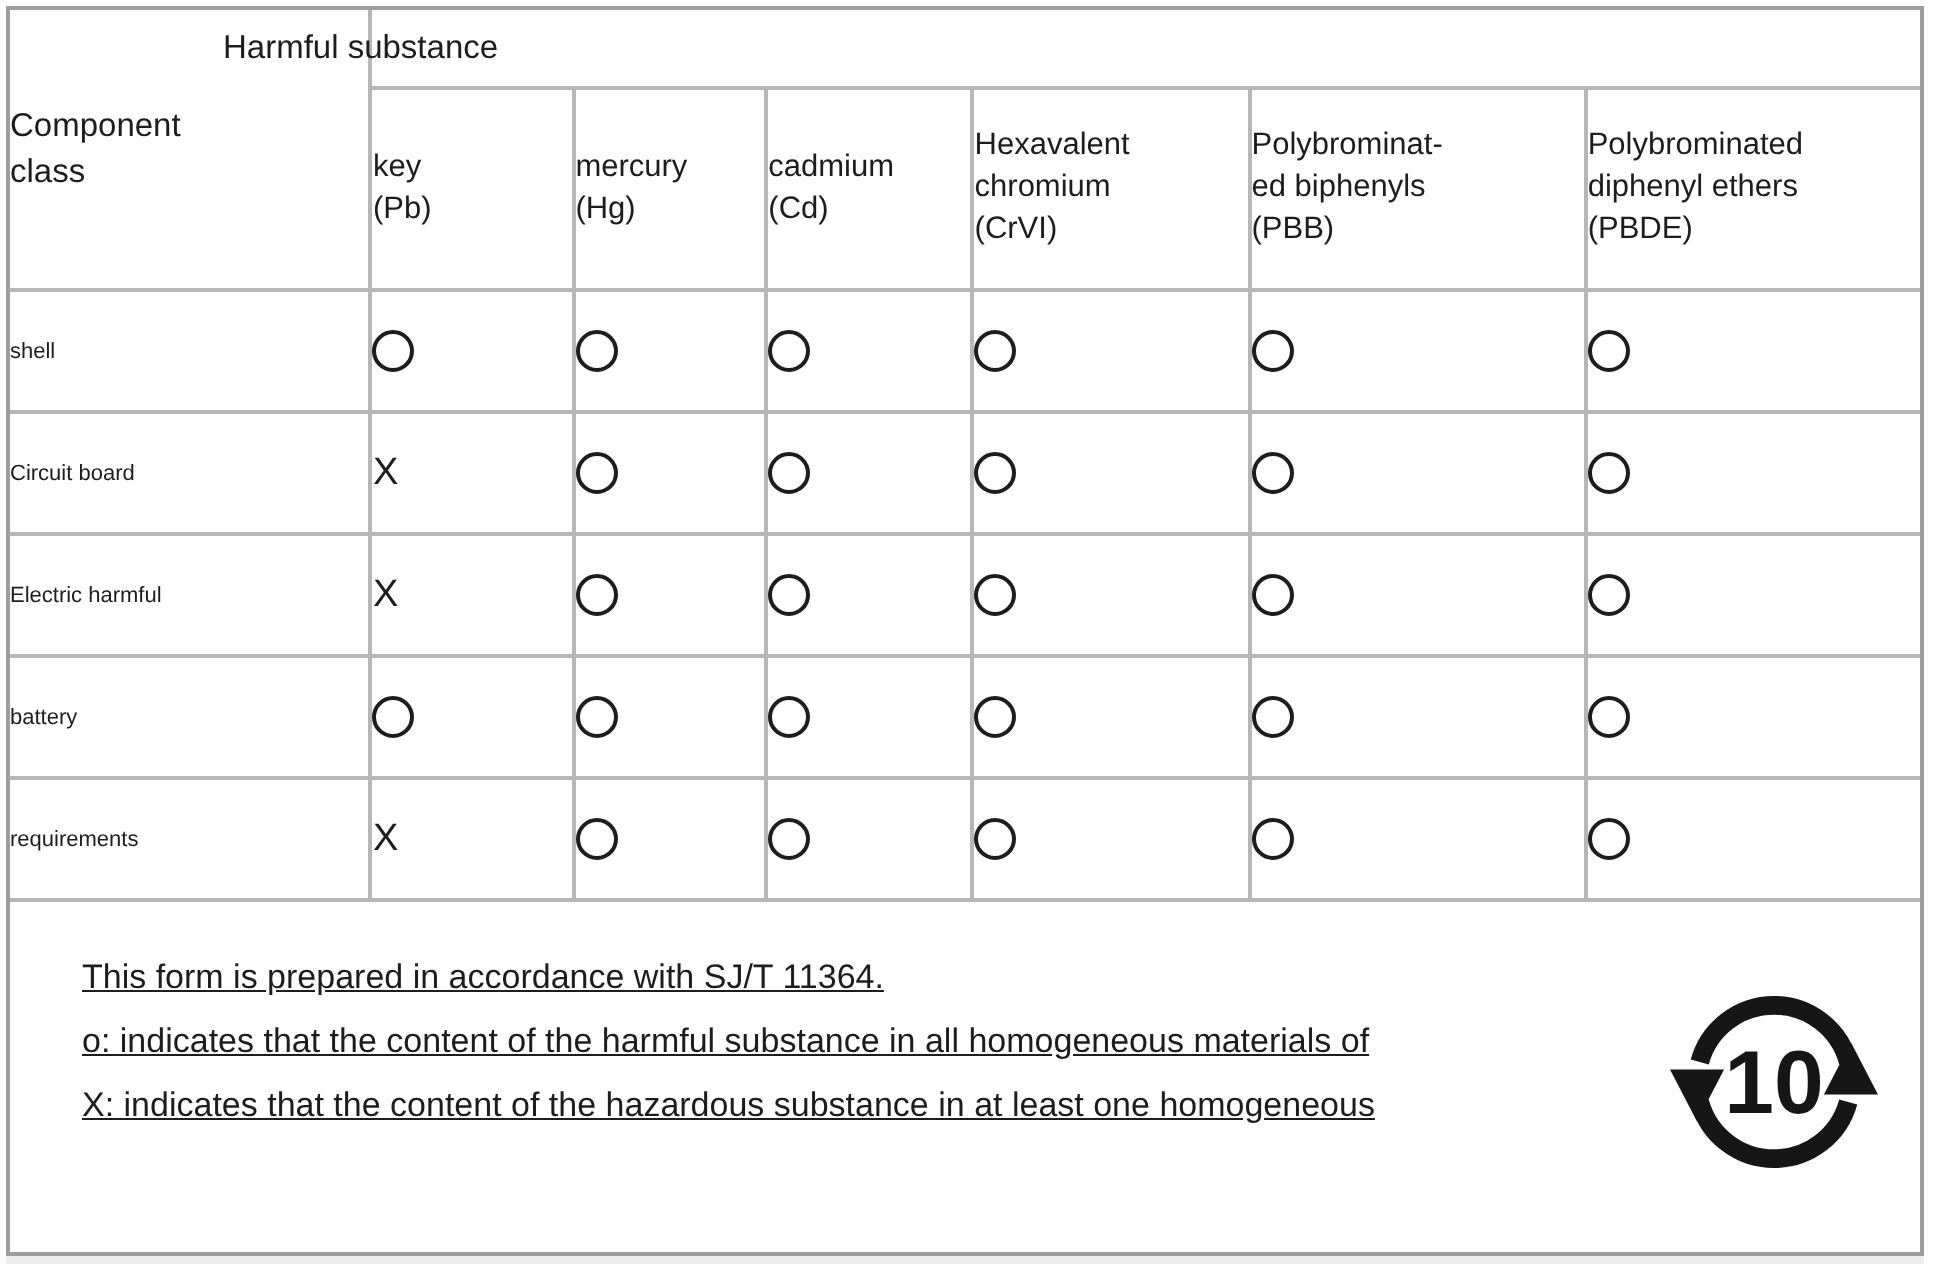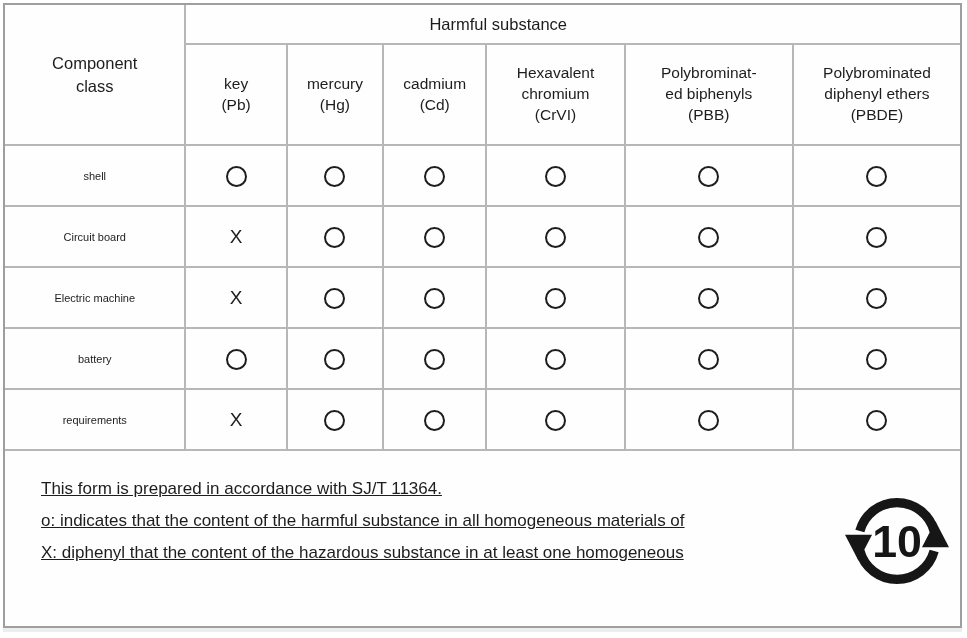--- a/index.html
+++ b/index.html
@@ -11,21 +11,21 @@
   .sheet{
     position:absolute;left:3px;top:3px;width:955px;height:621px;
     border:2px solid #9e9e9e;background:#fefefe;
     box-shadow:0 4px 0 rgba(0,0,0,0.07);
   }
   table.grid{
     width:100%;border-collapse:collapse;table-layout:fixed;
   }
   table.grid th,table.grid td{
     border:2px solid #b7b7b7;
-    text-align:center;vertical-align:middle;
+    text-align:left;vertical-align:middle;
     font-weight:400;padding:0;
   }
   
   table.grid tr th:first-child,table.grid tr td:first-child{border-left:none;}
   table.grid tr th:last-child,table.grid tr td:last-child{border-right:none;}
   table.grid tr:first-child th{border-top:none;}
 
   .r-top th{height:38px;font-size:16.5px;}
   .hs-head span{display:inline-block;transform:translateX(-75px);}
   .r-sub th{height:99px;font-size:15.5px;line-height:1.32;padding-bottom:18px;vertical-align:middle;}
@@ -43,21 +43,21 @@
   td.mark.xmark{font-size:19px;letter-spacing:0;}
 
   .notes{
     position:relative;
     height:176px;
     padding:25px 150px 0 36px;
     font-size:17px;line-height:25px;
   }
   .notes p{margin:0 0 7px 0;text-decoration:underline;}
   .logo{
-    position:absolute;right:8px;top:38px;width:110px;height:104px;
+    position:absolute;right:18px;top:38px;width:110px;height:104px;
   }
   .logo svg{width:100%;height:100%;}
 </style>
 </head>
 <body>
 
 <div class="sheet">
 
   <table class="grid">
     <colgroup>
@@ -124,21 +124,21 @@
       <tr class="r-data">
         <td class="comp">Circuit board</td>
         <td class="mark xmark">X</td>
         <td class="mark"><span class="ring"></span></td>
         <td class="mark"><span class="ring"></span></td>
         <td class="mark"><span class="ring"></span></td>
         <td class="mark"><span class="ring"></span></td>
         <td class="mark"><span class="ring"></span></td>
       </tr>
       <tr class="r-data">
-        <td class="comp">Electric machine</td>
+        <td class="comp">Electric harmful</td>
         <td class="mark xmark">X</td>
         <td class="mark"><span class="ring"></span></td>
         <td class="mark"><span class="ring"></span></td>
         <td class="mark"><span class="ring"></span></td>
         <td class="mark"><span class="ring"></span></td>
         <td class="mark"><span class="ring"></span></td>
       </tr>
       <tr class="r-data">
         <td class="comp">battery</td>
         <td class="mark"><span class="ring"></span></td>
@@ -161,21 +161,21 @@
   </table>
 
   <div class="notes">
     <p>
       <span>This form is prepared in accordance with SJ/T 11364.</span>
     </p>
     <p>
       <span style="display:block">o: indicates that the content of the harmful substance in all homogeneous materials of</span>
     </p>
     <p>
-      <span style="display:block">X: diphenyl that the content of the hazardous substance in at least one homogeneous</span>
+      <span style="display:block">X: indicates that the content of the hazardous substance in at least one homogeneous</span>
     </p>
 
     <div class="logo">
       <svg viewBox="0 0 100 100" xmlns="http://www.w3.org/2000/svg">
         <path d="M 85.7 40.4 A 37 37 0 0 0 14.3 40.4" fill="none" stroke="#161616" stroke-width="9"></path>
         <path d="M 14.3 59.6 A 37 37 0 0 0 85.7 59.6" fill="none" stroke="#161616" stroke-width="9"></path>
         <polygon points="0,44 26,44 13,69" fill="#161616"></polygon>
         <polygon points="74,56 100,56 87,31" fill="#161616"></polygon>
         <text x="50" y="65" text-anchor="middle" font-family="Liberation Sans, DejaVu Sans, sans-serif" font-size="43" font-weight="bold" fill="#161616">10</text>
       </svg>

